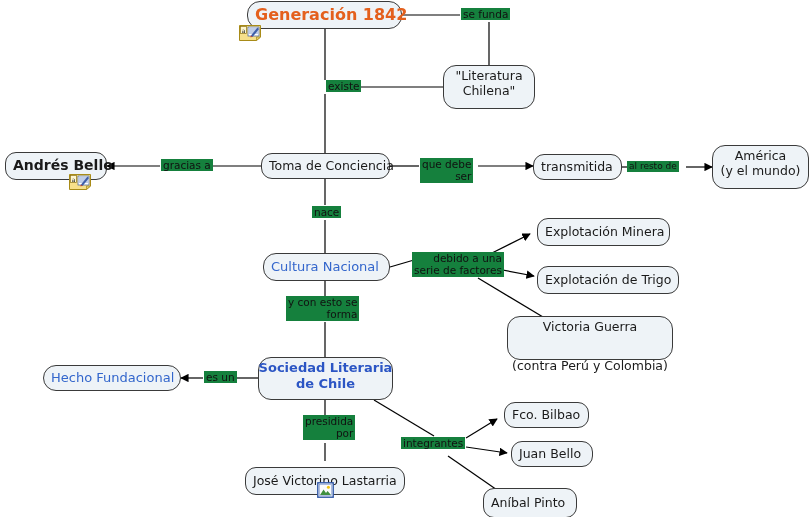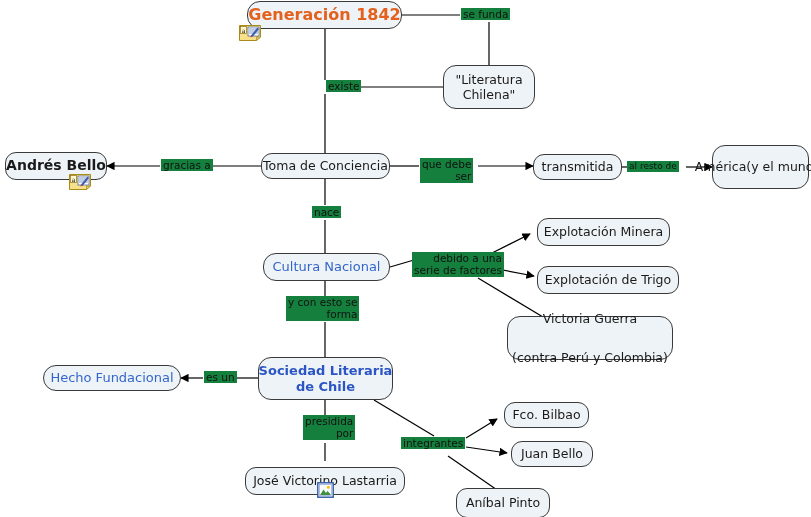--- a/index.html
+++ b/index.html
@@ -28,21 +28,21 @@
   }
   
   .node {
     position: absolute;
     box-sizing: border-box;
     background: #eef3f7;
     border: 1.4px solid #3a3a3a;
     border-radius: 11px;
     display: flex;
     align-items: center;
-    justify-content: center;
+    justify-content: flex-start;
     text-align: center;
     color: #1a1a1a;
     font-size: 12.5px;
     line-height: 1.22;
     padding: 2px 7px;
     white-space: nowrap;
   }
   .node.tall { border-radius: 13px; }
   .node.title {
     color: #e4601d;
@@ -181,21 +181,21 @@
   </svg>
 
   <div class="node" style="left:261px; top:153px; width:129px; height:26px;">
     <span>Toma de Conciencia</span>
   </div>
 
   <div class="node" style="left:533px; top:154px; width:89px; height:26px;">
     <span>transmitida</span>
   </div>
 
-  <div class="node tall" style="left:712px; top:145px; width:97px; height:44px; flex-direction:row;">
+  <div class="node tall" style="left:712px; top:145px; width:97px; height:44px; flex-direction:column;">
     <span>América</span>
     <span>(y el mundo)</span>
   </div>
 
   <div class="node blue" style="left:263px; top:253px; width:127px; height:28px;">
     <span>Cultura Nacional</span>
   </div>
 
   <div class="node" style="left:537px; top:218px; width:133px; height:28px;">
     <span>Explotación Minera</span>
@@ -231,21 +231,21 @@
   </svg>
 
   <div class="node" style="left:504px; top:402px; width:85px; height:26px;">
     <span>Fco. Bilbao</span>
   </div>
 
   <div class="node" style="left:511px; top:441px; width:82px; height:26px;">
     <span>Juan Bello</span>
   </div>
 
-  <div class="node" style="left:456px; top:488px; width:94px; height:30px;">
+  <div class="node" style="left:483px; top:488px; width:94px; height:30px;">
     <span>Aníbal Pinto</span>
   </div>
 
   <div class="link-label" style="left:461px; top:8px;">
     <span>se funda</span>
   </div>
 
   <div class="link-label" style="left:307px; top:80px;margin-left:19px;">
     <span>existe</span>
   </div>

